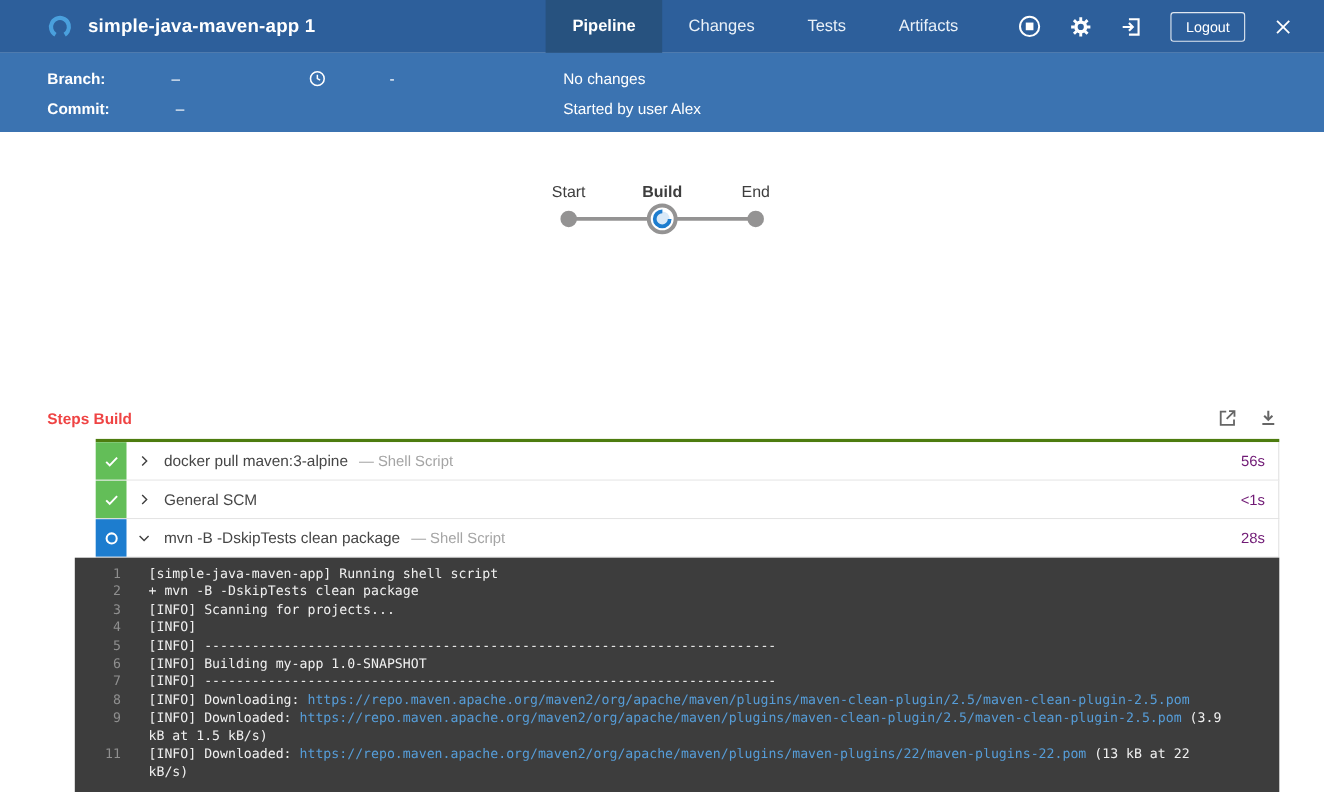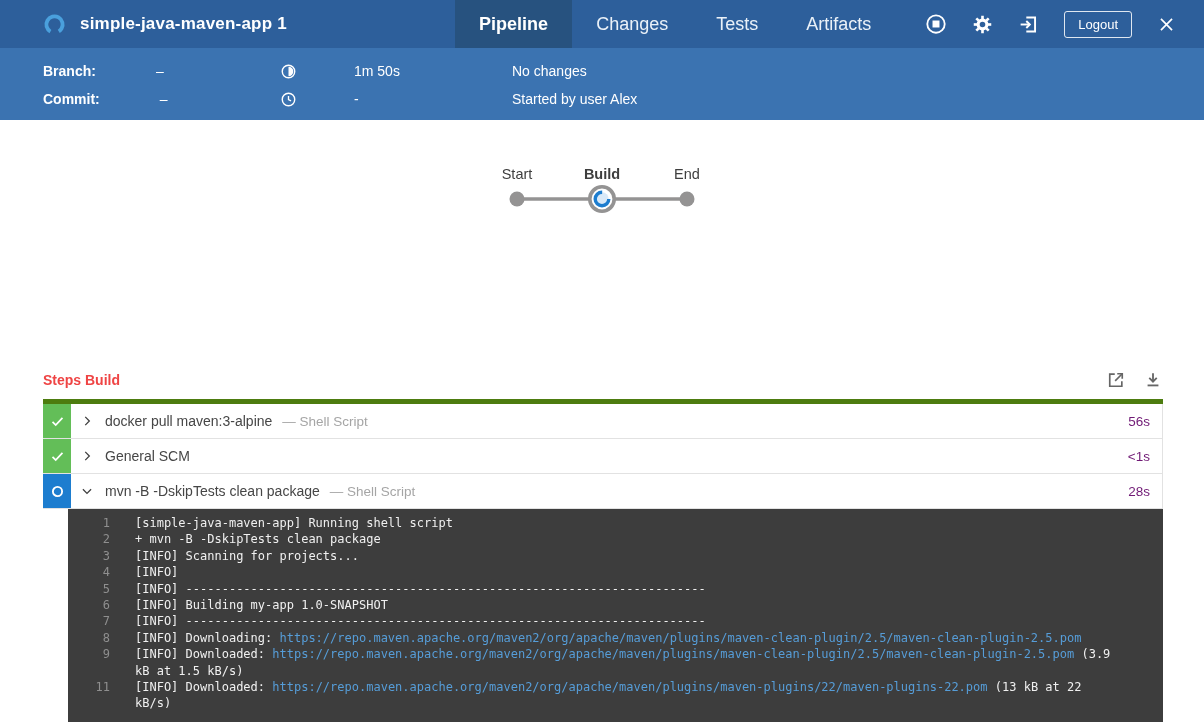--- a/index.html
+++ b/index.html
@@ -4,21 +4,21 @@
 <style>
   * { margin:0; padding:0; box-sizing:border-box; }
   html,body { width:1204px; height:722px; overflow:hidden; background:#fff;
     font-family:"Liberation Sans", sans-serif; }
 
   
   .header { height:48px; background:#2d5f9b; display:flex; align-items:center; padding-left:43px; color:#fff; }
   .logo { width:23px; height:23px; margin-right:14px; display:flex; }
   .app-title { font-size:17px; font-weight:700; letter-spacing:.2px; }
   .tabs { display:flex; height:48px; margin-left:auto; }
-  .tab { padding:0 24px; line-height:48px; font-size:18px; color:#eaf1f8; cursor:pointer; }
+  .tab { padding:0 24px; line-height:48px; font-size:15px; color:#eaf1f8; cursor:pointer; }
   .tab.active { background:#27527f; font-weight:700; color:#fff; }
   .header-icons { display:flex; align-items:center; gap:25px; padding:0 28px 0 30px; color:#fff; }
   .hicon { display:flex; cursor:pointer; }
   .logout-btn { background:transparent; border:1px solid rgba(255,255,255,.85); color:#fff;
     font-family:inherit; font-size:13px; padding:5px 13px; border-radius:3px; cursor:pointer; }
 
   
   .detail-bar { height:72px; background:#3b73b1; color:#fff; display:flex; padding:9px 0 0 43px; font-size:14px; }
   .d-col1 { width:237px; } .d-col2 { width:232px; } .d-col3 { flex:1; }
   .d-row { height:28px; display:flex; align-items:center;gap:48px; }
@@ -29,21 +29,21 @@
   .graph { display:flex; justify-content:center; margin-top:33px; }
   .graph text { font-size:14.5px; fill:#3e3e3e; }
   .graph .node-label-active { font-weight:700; }
 
   
   .steps { margin:145px 41px 0 43px; }
   .steps-header { display:flex; align-items:center; justify-content:space-between; margin-bottom:9px; }
   .steps-title { font-size:14px; font-weight:700; color:#ef4444; }
   .steps-actions { display:flex; gap:17px; color:#666; }
   .sicon { display:flex; cursor:pointer; }
-  .steps-list { border-top:5px solid #4d7c0f; }
+  .steps-list { border-top:3px solid #4d7c0f;margin-left:44px; }
   .step-row { display:flex; align-items:center; height:35px; background:#fff;
     border-bottom:1px solid #e2e2e2; border-right:1px solid #e2e2e2; cursor:pointer; }
   .step-status { width:28px; height:100%; flex:none; display:flex; align-items:center; justify-content:center; }
   .step-status.success { background:#63be58; }
   .step-status.running { background:#1d7dcf; }
   .step-chevron { display:flex; margin:0 11px 0 9px; color:#3f3f3f; }
   .step-label { font-size:14px; color:#464646; }
   .step-sub { margin-left:10px; font-size:13.5px; color:#a5a5a5; }
   .step-duration { margin-left:auto; padding-right:12px; font-size:13.5px; color:#701a75; }
 
@@ -116,29 +116,20 @@
     <div class="d-row">
       <span class="d-label">Branch:</span>
       <span>–</span>
     </div>
     <div class="d-row">
       <span class="d-label">Commit:</span>
       <span>–</span>
     </div>
   </div>
   <div class="d-col2">
-    <div class="d-row">
-      <span class="d-icon">
-        <svg width="17" height="17" viewBox="0 0 24 24">
-          <circle cx="12" cy="12" r="8.8" fill="none" stroke="currentColor" stroke-width="2"></circle>
-          <path d="M12 5.2 A6.8 6.8 0 0 1 12 18.8 Z" fill="currentColor"></path>
-        </svg>
-      </span>
-      <span>1m 50s</span>
-    </div>
     <div class="d-row">
       <span class="d-icon">
         <svg width="17" height="17" viewBox="0 0 24 24" fill="none" stroke="currentColor">
           <circle cx="12" cy="12" r="8.8" stroke-width="2"></circle>
           <path d="M12 7 V12 L15.6 13.8" stroke-width="1.9"></path>
         </svg>
       </span>
       <span>-</span>
     </div>
   </div>

